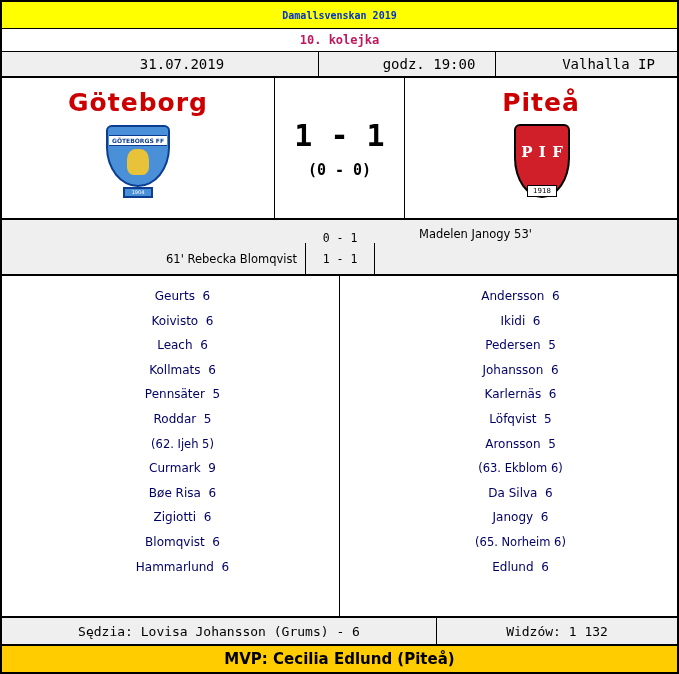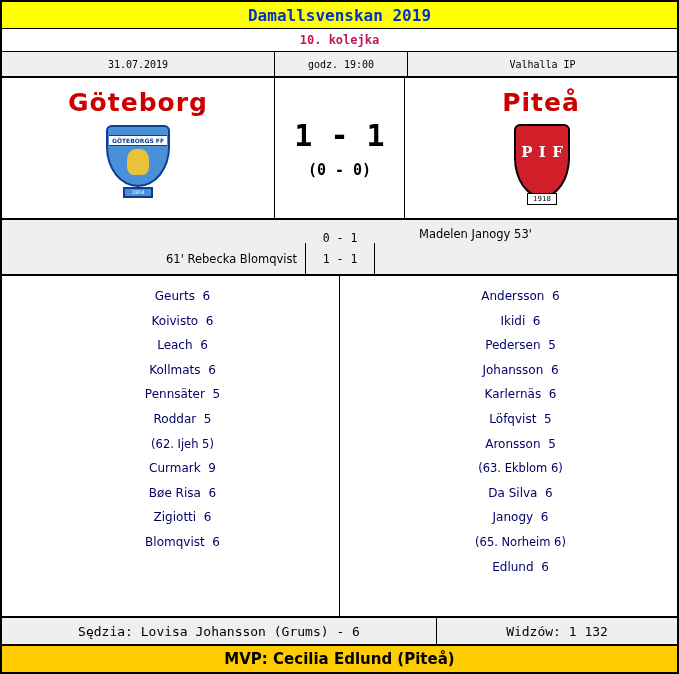--- a/index.html
+++ b/index.html
@@ -26,21 +26,21 @@
   .title-bar {
     height: 26px;
     background: #ffff00;
     border-bottom: 1px solid #000000;
     display: flex;
     align-items: center;
     justify-content: center;
   }
   .title-bar .title {
     font-family: "DejaVu Sans Mono", monospace;
-    font-size: 16px;
+    font-size: 10px;
     font-weight: bold;
     color: #0033cc;
     letter-spacing: 0px;
   }
   .round-bar {
     height: 22px;
     border-bottom: 1px solid #000000;
     display: flex;
     align-items: center;
     justify-content: center;
@@ -56,22 +56,23 @@
     height: 24px;
     border-bottom: 2px solid #000000;
     display: flex;
     background: #efefef;
   }
   .info-cell {
     display: flex;
     align-items: center;
     justify-content: center;
     font-family: "DejaVu Sans Mono", monospace;
-    font-size: 10px;
-    color: #000000;
+    font-size: 14px;
+    color: #000000;
+    margin-left: 44px;
   }
   .info-date { width: 272px; border-right: 1px solid #000000; }
   .info-time { width: 132px; border-right: 1px solid #000000; }
   .info-venue { flex: 1; }
 
   
   .teams {
     height: 140px;
     display: flex;
     border-bottom: 2px solid #000000;
@@ -301,21 +302,21 @@
     width: 48px;
     display: flex;
     justify-content: space-around;
     font-family: "DejaVu Serif", serif;
     font-size: 15px;
     font-weight: bold;
     color: #ffffff;
   }
   .crest-pit .yearbox {
     position: absolute;
-    left: 23px; top: 70px;
+    left: 23px; top: 62px;
     width: 30px; height: 12px;
     background: #ffffff;
     border: 1px solid #000000;
     box-sizing: border-box;
     font-family: "DejaVu Sans", sans-serif;
     font-size: 7px;
     color: #000000;
     text-align: center;
     line-height: 10px;
   }
@@ -388,20 +389,21 @@
       <div class="player">Koivisto  6</div>
       <div class="player">Leach  6</div>
       <div class="player">Kollmats  6</div>
       <div class="player">Pennsäter  5</div>
       <div class="player">Roddar  5</div>
       <div class="player sub">(62. Ijeh 5)</div>
       <div class="player">Curmark  9</div>
       <div class="player">Bøe Risa  6</div>
       <div class="player">Zigiotti  6</div>
       <div class="player">Blomqvist  6</div>
+      <div class="player">Hammarlund  6</div>
     </div>
     <div class="lineup-col right">
       <div class="player">Andersson  6</div>
       <div class="player">Ikidi  6</div>
       <div class="player">Pedersen  5</div>
       <div class="player">Johansson  6</div>
       <div class="player">Karlernäs  6</div>
       <div class="player">Löfqvist  5</div>
       <div class="player">Aronsson  5</div>
       <div class="player sub">(63. Ekblom 6)</div>

